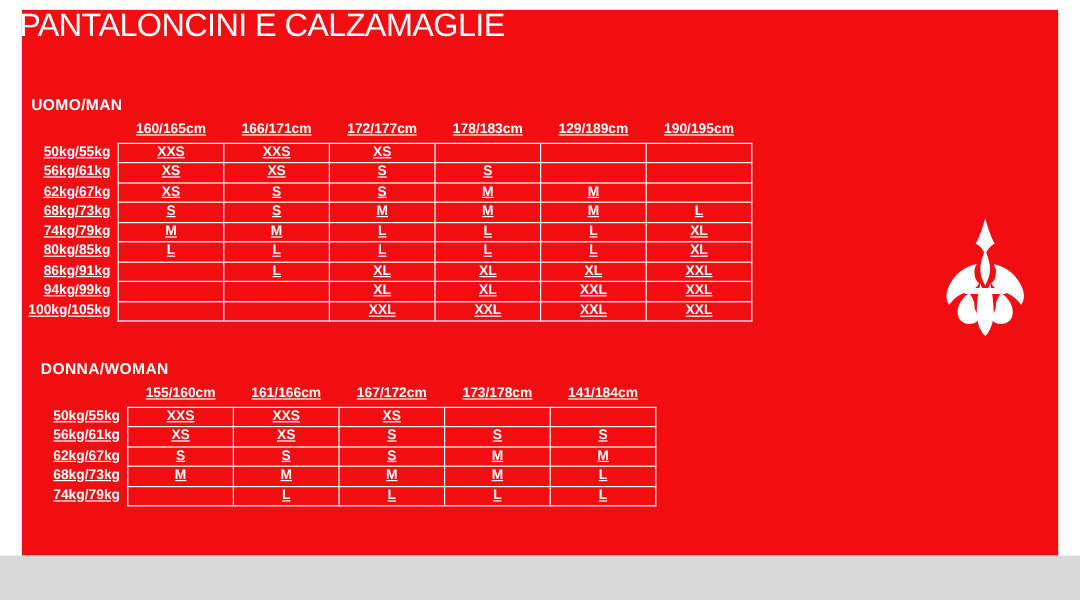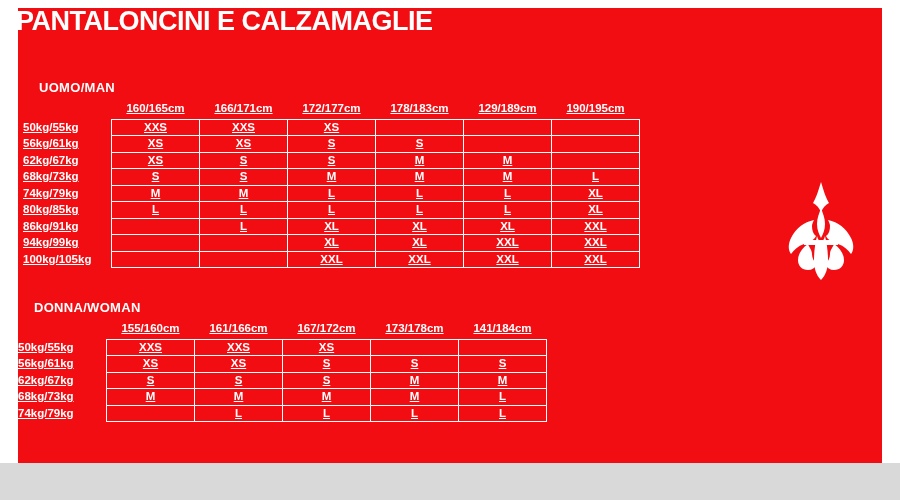--- a/index.html
+++ b/index.html
@@ -25,36 +25,36 @@
     top: 8px;
     width: 864px;
     height: 455px;
     background: #f20d12;
   }
   .title-block {
     position: absolute;
     left: 16px;
     top: 6px;
     color: #ffffff;
-    font-weight: bold;
+    font-weight: normal;
     letter-spacing: -0.5px;
   }
   .title-line1 {
     font-size: 27px;
     line-height: 30px;
   }
   .title-line2 {
     font-size: 24px;
     line-height: 26px;
   }
   .section {
     position: absolute;
     color: #ffffff;
   }
-  .section-men { left: 23px; top: 80px; }
+  .section-men { left: 10px; top: 80px; }
   .section-women { left: 18px; top: 300px; }
   .section-label {
     font-size: 13px;
     font-weight: bold;
     letter-spacing: 0.3px;
     margin-bottom: 6px;
     padding-left: 16px;
   }
   table.size-table {
     border-collapse: collapse;
@@ -78,21 +78,21 @@
   table.size-table th.colhead {
     border: none;
     background: transparent;
     width: 87px;
     font-size: 11.5px;
     padding-bottom: 2px;
   }
   table.size-table td.rowhead {
     border: none;
     background: transparent;
-    text-align: left;
+    text-align: right;
     padding-right: 6px;
     width: 82px;
     font-size: 11.5px;
   }
   table.size-table td.cell {
     border: 1px solid #ffffff;
     width: 87px;
   }
   .logo {
     position: absolute;

